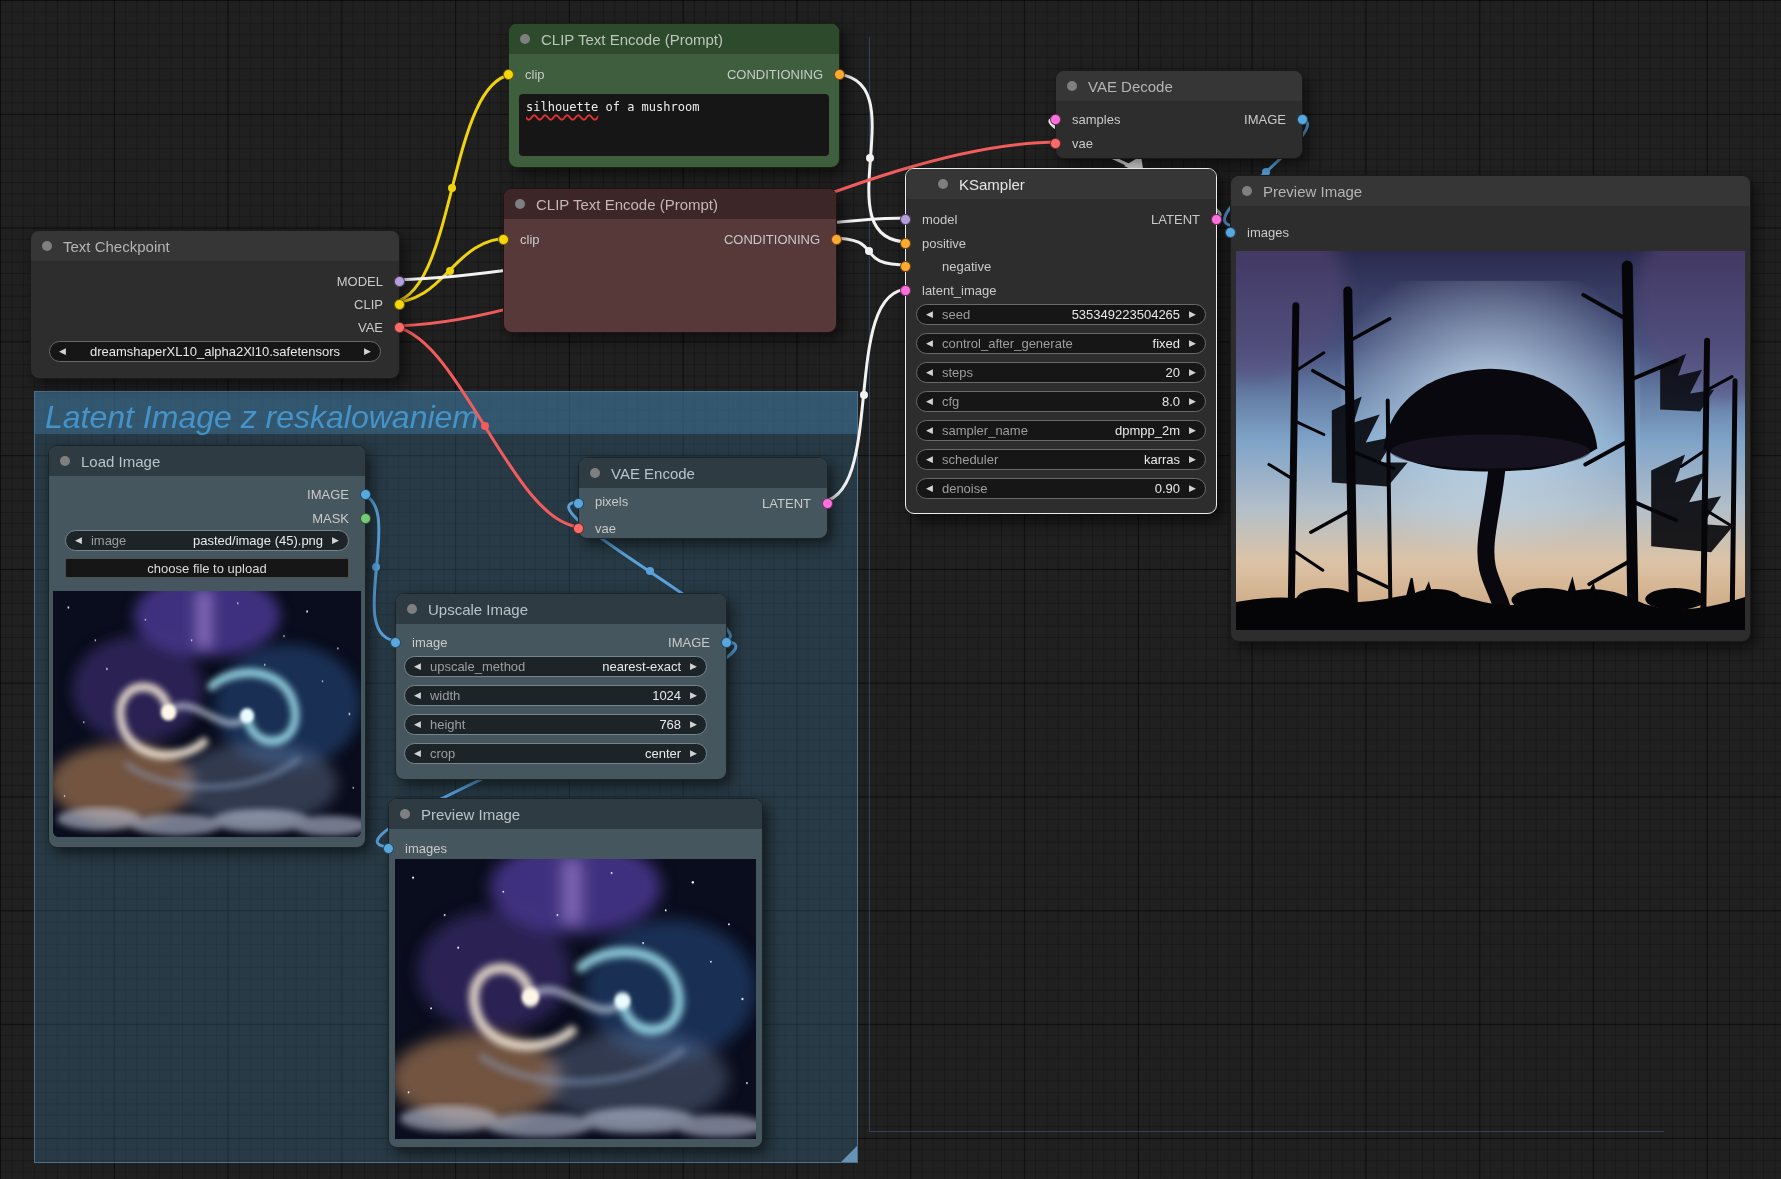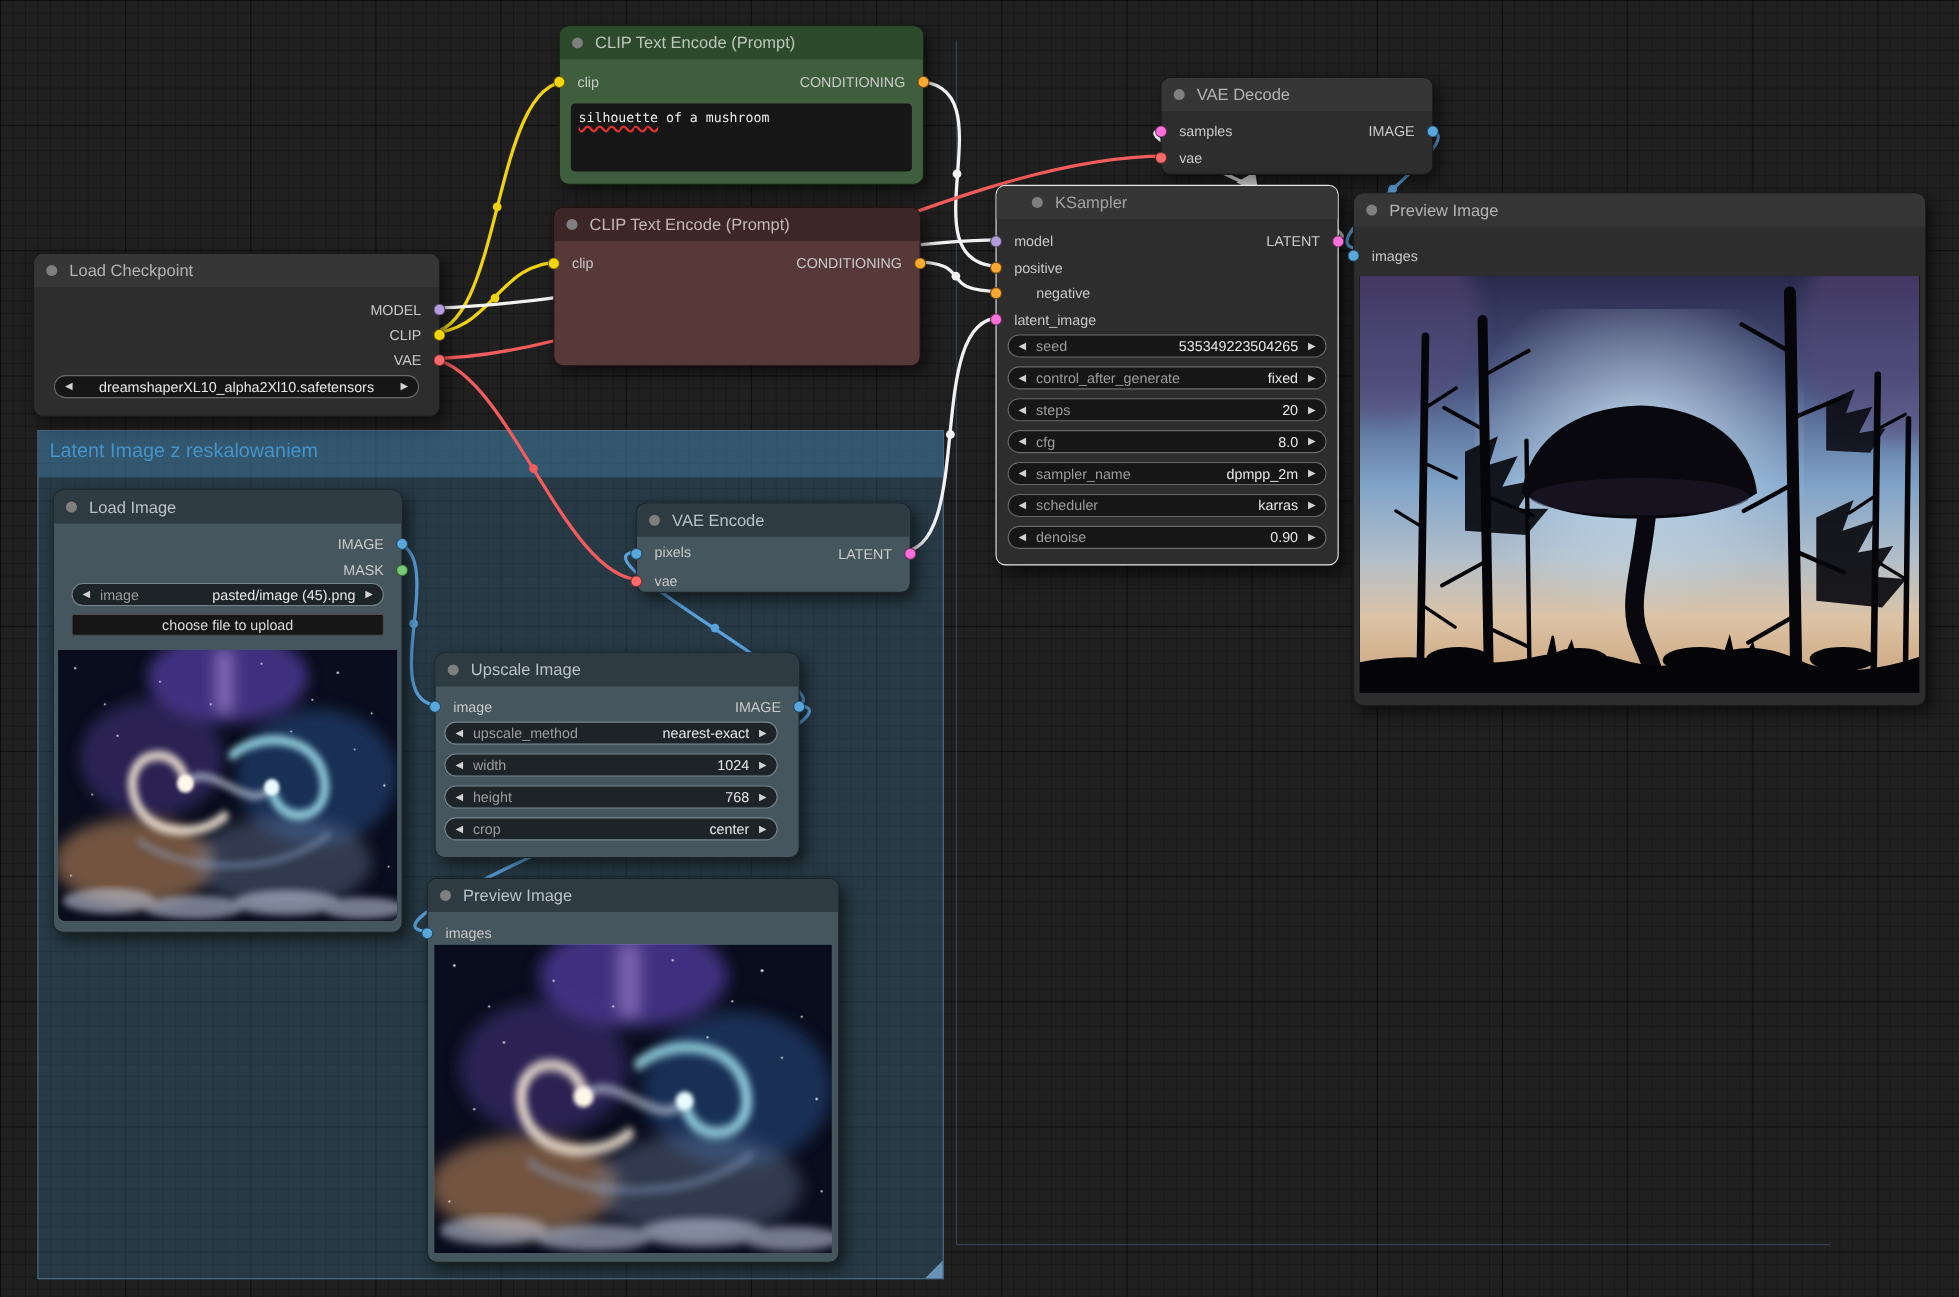--- a/index.html
+++ b/index.html
@@ -36,21 +36,21 @@
   .node.tint{background:#46565e;border-color:#1c2429;} .node.tint .header{background:#2e3b42;color:#b9c3c8;}
   .node.tint .widget{background:#1d2428;border-color:#75858d;}
   .node.selected{border:1px solid #ececec;box-shadow:6px 7px 16px rgba(0,0,0,.7);}
   .btnw{position:absolute;background:#161616;border:1px solid #4d4d4d;border-radius:2px;color:#dcdcdc;
     font-size:13px;display:flex;align-items:center;justify-content:center;box-sizing:border-box;cursor:pointer;}
   .imgbox{position:absolute;overflow:hidden;background:#000;}
   .imgbox svg{display:block;width:100%;height:100%;}
   .group{position:absolute;left:34px;top:391px;width:824px;height:772px;background:rgba(57,107,141,.34);
     border:1px solid rgba(110,160,200,.55);box-sizing:border-box;}
   .group .gtitle-bar{position:absolute;left:0;top:0;right:0;height:42px;background:rgba(62,116,153,.5);}
-  .group .gtitle{position:absolute;left:10px;top:7px;font-size:18px;color:#4593c9;white-space:nowrap;}
+  .group .gtitle{position:absolute;left:10px;top:7px;font-size:32px;color:#4593c9;white-space:nowrap;font-style:italic;}
   .ghandle{position:absolute;right:0;bottom:0;width:0;height:0;border-style:solid;border-width:0 0 16px 16px;
     border-color:transparent transparent rgba(120,170,210,.8) transparent;}
   .guide{position:absolute;background:rgba(90,130,195,.35);}
   svg.wires{position:absolute;left:0;top:0;z-index:2;pointer-events:none;}
   .node,.group{z-index:3;} .group{z-index:1;}
 </style>
 </head>
 <body>
 
 <svg width="0" height="0" style="position:absolute" aria-hidden="true">
@@ -199,21 +199,21 @@
       <circle cx="1266" cy="172" r="4" style="fill: rgb(90, 162, 220);"></circle>
       <circle cx="376" cy="567" r="4" style="fill: rgb(90, 162, 220);"></circle>
       <circle cx="650" cy="571" r="4" style="fill: rgb(90, 162, 220);"></circle>
       <circle cx="556" cy="746" r="4" style="fill: rgb(90, 162, 220);"></circle>
     </g>
   </svg>
 
   <div class="node" style="left:30px;top:230px;width:368px;height:147px;">
     <div class="header">
       <span class="hdot"></span>
-      <span>Load Checkpoint</span>
+      <span>Text Checkpoint</span>
     </div>
     <span class="slotlabel sl-r" style="top:43px;">MODEL</span>
     <div class="dot dout" style="top: 45px; background-color: rgb(179, 157, 219);"></div>
     <span class="slotlabel sl-r" style="top:66px;">CLIP</span>
     <div class="dot dout" style="top: 68px; background-color: rgb(246, 214, 10);"></div>
     <span class="slotlabel sl-r" style="top:89px;">VAE</span>
     <div class="dot dout" style="top: 91px; background-color: rgb(255, 107, 107);"></div>
     <div class="widget" style="left:18px;top:110px;width:332px;">
       <span class="arr">◀</span>
       <span class="wval center">dreamshaperXL10_alpha2Xl10.safetensors</span>
@@ -253,21 +253,21 @@
     </div>
     <div class="dot din" style="top: 43px; background-color: rgb(255, 112, 221);"></div>
     <span class="slotlabel sl-l" style="top:41px;">samples</span>
     <div class="dot din" style="top: 67px; background-color: rgb(255, 107, 107);"></div>
     <span class="slotlabel sl-l" style="top:65px;">vae</span>
     <span class="slotlabel sl-r" style="top:41px;">IMAGE</span>
     <div class="dot dout" style="top: 43px; background-color: rgb(88, 168, 221);"></div>
   </div>
 
   <div class="node selected" style="left:905px;top:168px;width:310px;height:344px;">
-    <div class="header" style="color:#a3a3a3;padding-left:32px;">
+    <div class="header" style="color:#e5e5e5;padding-left:32px;">
       <span class="hdot"></span>
       <span>KSampler</span>
     </div>
     <div class="dot din" style="top: 45px; background-color: rgb(179, 157, 219);"></div>
     <span class="slotlabel sl-l" style="top:43px;">model</span>
     <div class="dot din" style="top: 69px; background-color: rgb(255, 169, 49);"></div>
     <span class="slotlabel sl-l" style="top:67px;">positive</span>
     <div class="dot din" style="top: 92px; background-color: rgb(255, 169, 49);"></div>
     <span class="slotlabel sl-l" style="top:90px;margin-left:20px;">negative</span>
     <div class="dot din" style="top: 116px; background-color: rgb(255, 112, 221);"></div>

